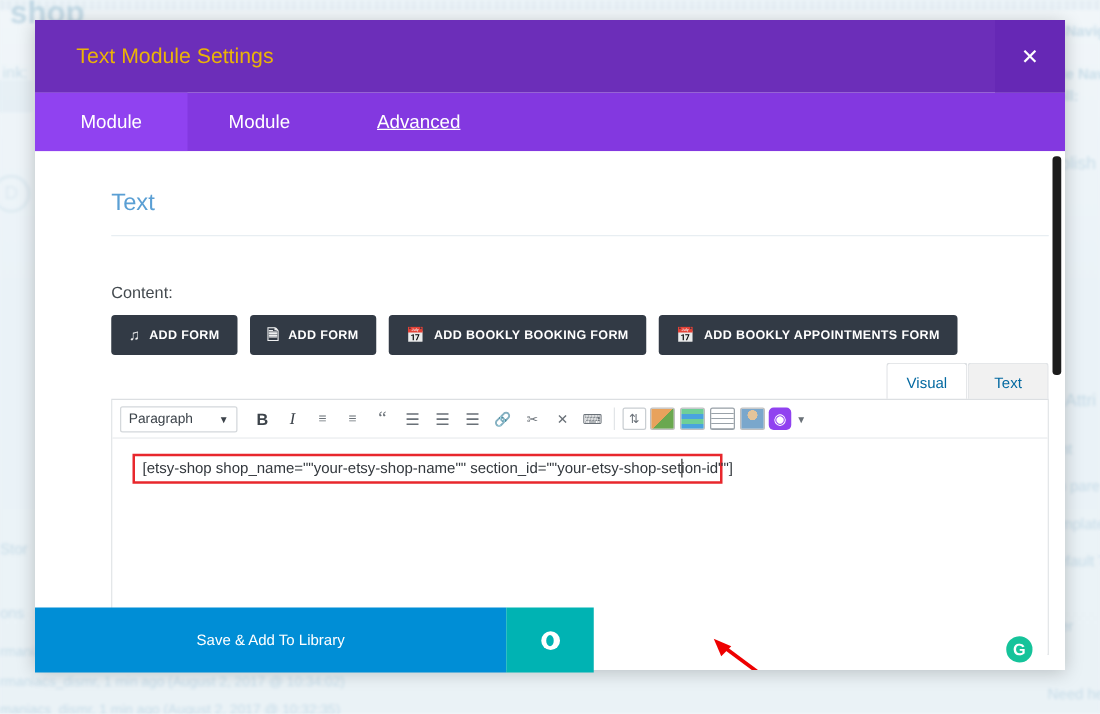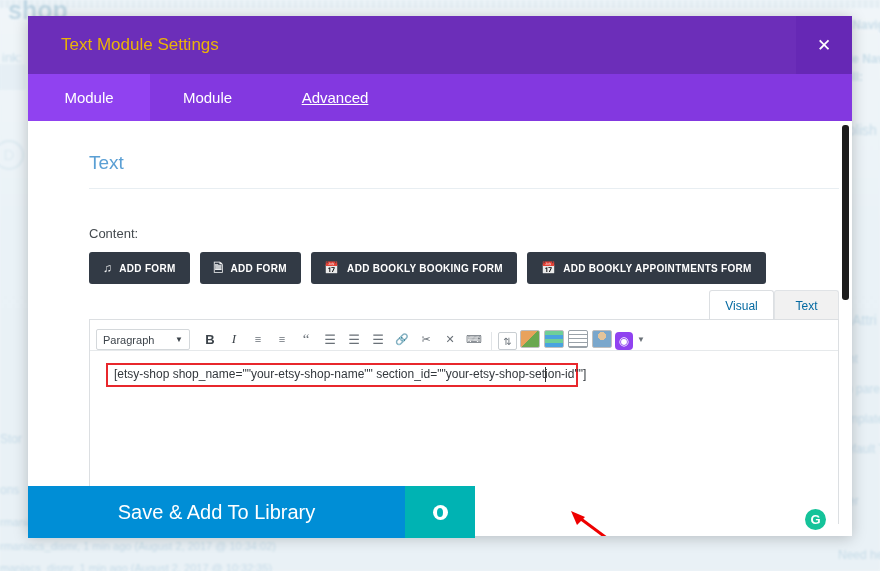--- a/index.html
+++ b/index.html
@@ -212,21 +212,21 @@
     width: 750px;
     height: 205px;
     border: 1px solid #dcdfe2;
     background: #ffffff;
     box-sizing: border-box;
   }
   #editor-toolbar {
     height: 30px;
     border-bottom: 1px solid #e6e9eb;
     display: flex;
-    align-items: flex-end;
+    align-items: center;
     padding: 0 6px;
     gap: 2px;
     background: #ffffff;
   }
   #format-select {
     width: 94px;
     height: 21px;
     border: 1px solid #d4d8db;
     border-radius: 2px;
     background: #ffffff;
@@ -350,21 +350,21 @@
     height: 52px;
     display: flex;
   }
   .footer-btn {
     height: 52px;
     color: #ffffff;
     border: none;
     display: flex;
     align-items: center;
     justify-content: center;
-    font-size: 20px;
+    font-size: 12px;
     cursor: pointer;
     font-family: "Liberation Sans", sans-serif;
   }
   #save-library-button { flex: 0 0 377px; background: #008ed6; }
   #preview-button      { flex: 0 0 70px;  background: #00b3b3; font-size: 15px; }
   #save-exit-button    { flex: 1 1 auto;  background: #0fc39a; }
   #preview-button .eye {
     width: 15px; height: 15px;
     border-radius: 50%;
     background: #ffffff;

